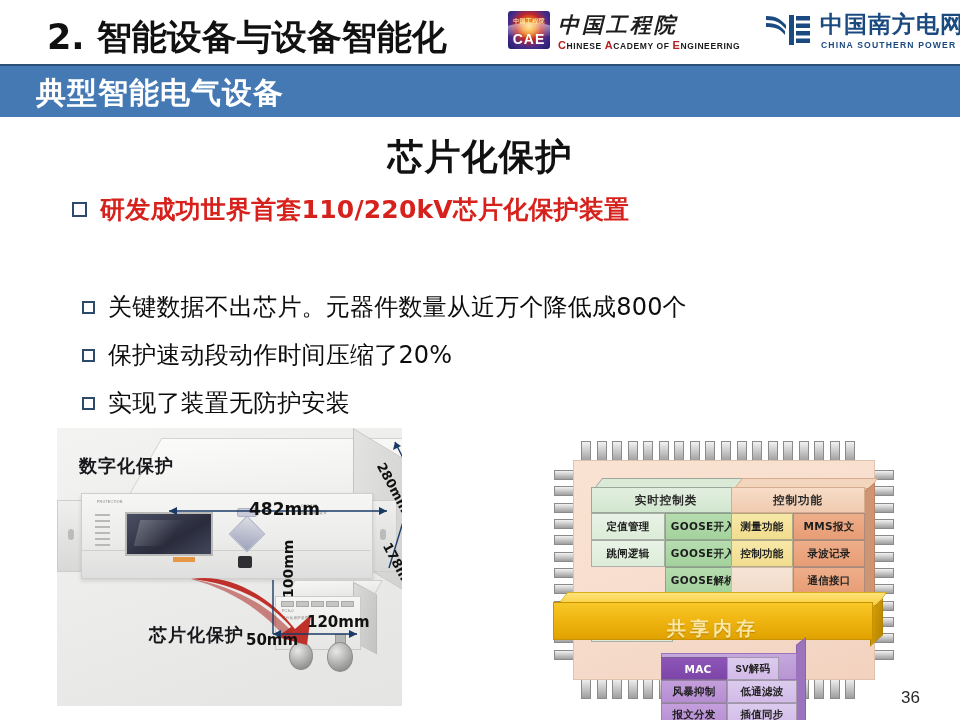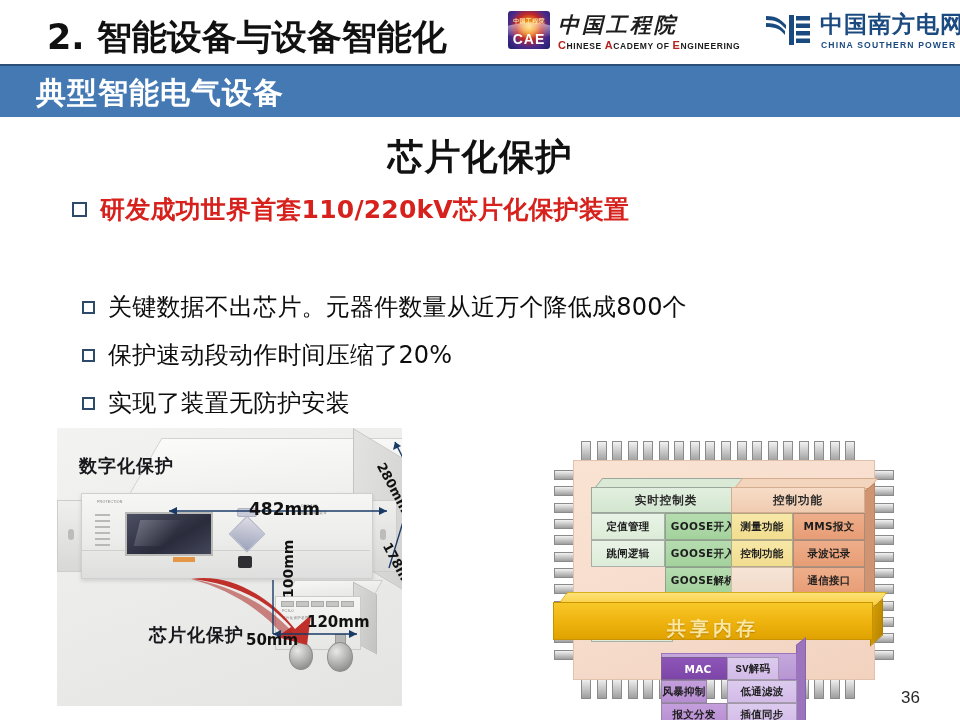--- a/index.html
+++ b/index.html
@@ -516,21 +516,21 @@
       <div class="mem-face">
         <span class="mem-txt">共享内存</span>
       </div>
     </div>
 
     <div class="blk" style="left:128px;top:204px;width:136px;height:94px;">
       <div class="blk-3d p-side3d" style="left:135px;top:5px;width:8px;height:84px;transform:skewY(-38deg);border:1px solid #8a63ab;"></div>
       <div class="bhdr p-hdr" style="left:0;top:17px;width:136px;height:27px;border-color:#9c74bd;color:#2b1a3d;">前端数据处理</div>
       <div class="cell p-l-dark en" style="left:0;top:21px;width:74px;height:23px;">MAC</div>
       <div class="cell p-r" style="left:66px;top:21px;width:52px;height:23px;font-family:Liberation Mono, monospace;">SV解码</div>
-      <div class="cell p-l" style="left:0;top:44px;width:46px;height:23px;">风暴抑制</div>
+      <div class="cell p-l" style="left:0;top:44px;width:66px;height:23px;">风暴抑制</div>
       <div class="cell p-r" style="left:66px;top:44px;width:70px;height:23px;">低通滤波</div>
       <div class="cell p-l" style="left:0;top:67px;width:66px;height:23px;">报文分发</div>
       <div class="cell p-r" style="left:66px;top:67px;width:70px;height:23px;">插值同步</div>
     </div>
   </div>
 
   <div class="pg">36</div>
 </div>
 
 </body></html>

